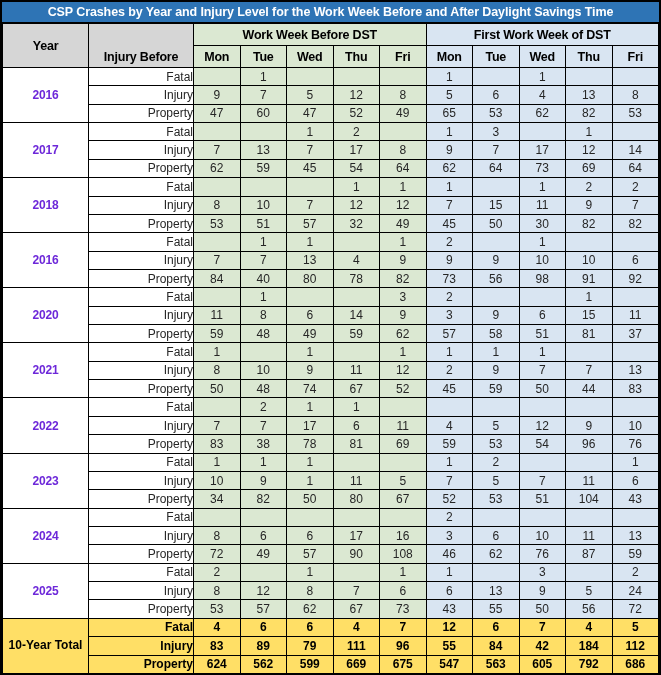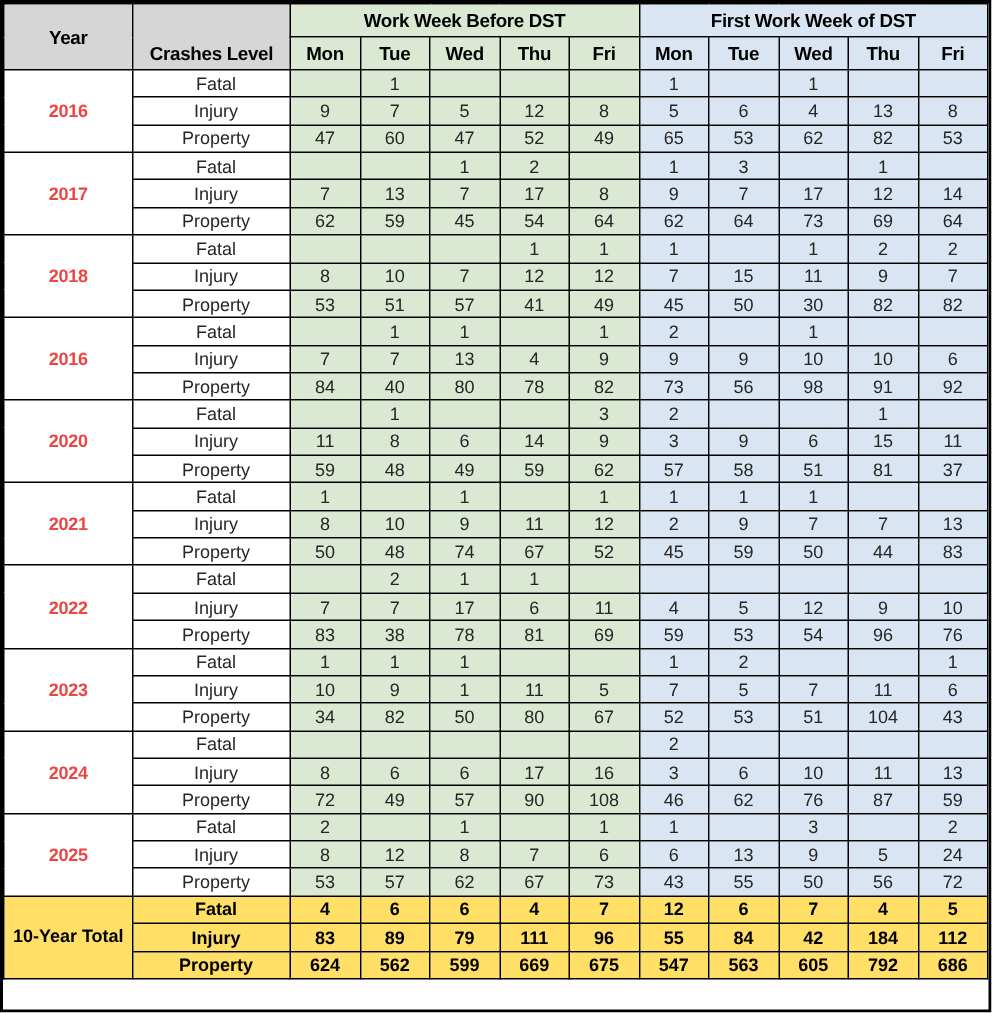--- a/index.html
+++ b/index.html
@@ -37,52 +37,53 @@
     overflow: hidden;
     white-space: nowrap;
   }
   thead tr { height: 22px; }
   tbody tr { height: 18.36px; }
   thead th { font-weight: bold; font-size: 12.5px; color: #000; letter-spacing: -0.2px; }
   .year-h, .level-h { background: var(--header-gray, #D6D6D6); }
   .level-h { vertical-align: bottom; padding-bottom: 3px; }
   .before { background: var(--before-fill, #DBE8D2); }
   .after  { background: var(--after-fill, #D9E5F2); }
-  .year-cell { font-weight: bold; color: #ef4444; background: #fff; letter-spacing: -0.2px; }
-  .level-cell { text-align: center; padding-left: 6px; background: #fff; }
+  .year-cell { font-weight: bold; color: #6d28d9; background: #fff; letter-spacing: -0.2px; }
+  .level-cell { text-align: right; padding-left: 6px; background: #fff; }
   tr.total td { background: var(--total-fill, #FFDF66); font-weight: bold; color: #000; }
   .total-label {
     font-weight: bold; color: #000;
     background: var(--total-fill, #FFDF66);
     white-space: normal; line-height: 1.15;
   }
 </style>
 </head>
 <body>
 
 <div class="frame">
+  <div class="title-bar">CSP Crashes by Year and Injury Level for the Work Week Before and After Daylight Savings Time</div>
   <table>
     <colgroup>
       <col style="width:86px">
         <col style="width:105px">
       <col>
         <col>
         <col>
         <col>
         <col>
         <col>
         <col>
         <col>
         <col>
         <col>
     </colgroup>
     <thead>
       <tr>
         <th class="year-h" rowspan="2">Year</th>
-        <th class="level-h" rowspan="2">Crashes Level</th>
+        <th class="level-h" rowspan="2">Injury Before</th>
         <th class="before" colspan="5">Work Week Before DST</th>
         <th class="after" colspan="5">First Work Week of DST</th>
       </tr>
       <tr>
         <th class="before">Mon</th>
         <th class="before">Tue</th>
         <th class="before">Wed</th>
         <th class="before">Thu</th>
         <th class="before">Fri</th>
         <th class="after">Mon</th>
@@ -198,21 +199,21 @@
           <td class="after">15</td>
           <td class="after">11</td>
           <td class="after">9</td>
           <td class="after">7</td>
         </tr>
         <tr>
           <td class="level-cell">Property</td>
           <td class="before">53</td>
           <td class="before">51</td>
           <td class="before">57</td>
-          <td class="before">41</td>
+          <td class="before">32</td>
           <td class="before">49</td>
           <td class="after">45</td>
           <td class="after">50</td>
           <td class="after">30</td>
           <td class="after">82</td>
           <td class="after">82</td>
         </tr>
         <tr>
           <td class="year-cell" rowspan="3">2016</td>
           <td class="level-cell">Fatal</td>

